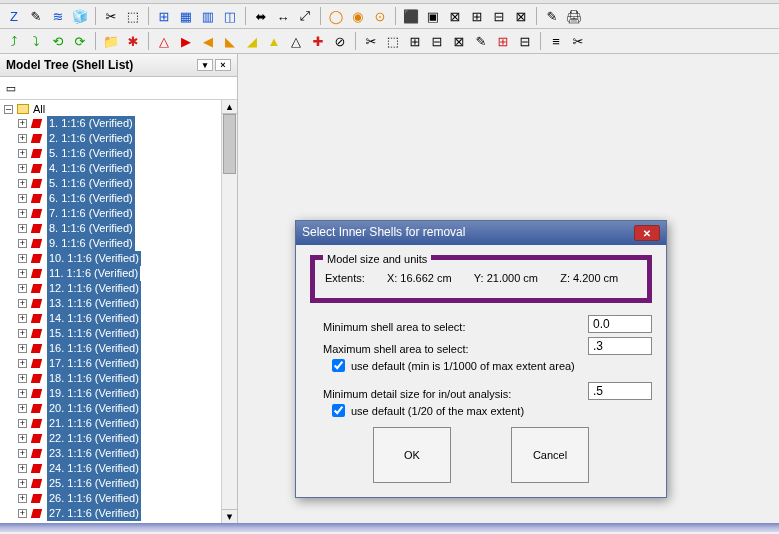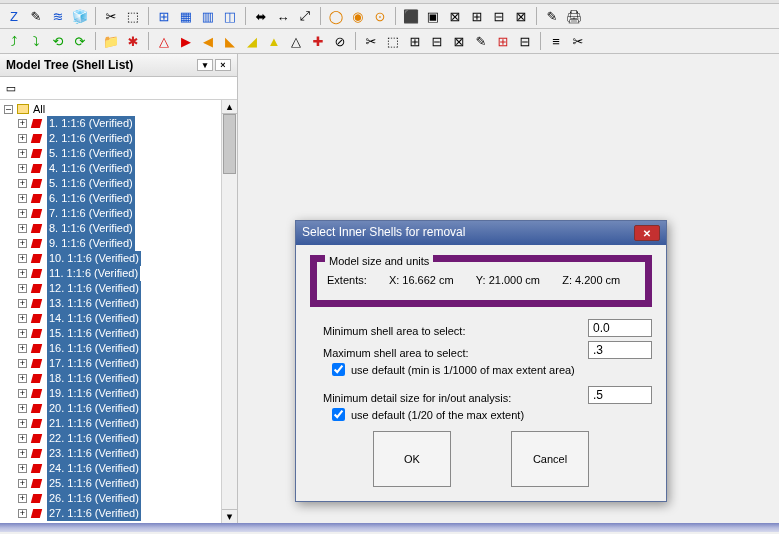--- a/index.html
+++ b/index.html
@@ -37,21 +37,21 @@
   .viewport { flex:1; position:relative; background: linear-gradient(#7b85c2 0%, #b9bee0 55%, #d6d9ed 100%); overflow:hidden; }
   .persp-label { position:absolute; top:8px; left:10px; color:#e8e060; font-size:12px; font-style:italic; }
   .model { position:absolute; top:20px; left:10px; right:10px; bottom:0; }
   .model svg { width:100%; height:100%; }
 
   
   .dialog { position:absolute; top:166px; left:295px; width:372px; background:#f0f0f0; border:1px solid #5a6f9c; box-shadow: 2px 3px 10px rgba(0,0,0,.4); z-index:10; }
   .dlg-title { background: linear-gradient(#6f87b8,#3a5a9c); color:#fff; padding:4px 6px; font-size:12px; display:flex; justify-content:space-between; align-items:flex-start; }
   .dlg-close { background:#c43030; border:1px solid #803030; width:26px; height:16px; color:#fff; display:flex; align-items:center; justify-content:center; border-radius:2px; cursor:pointer; font-size:10px; font-weight:bold;}
   .dlg-body { padding: 10px 14px 14px 14px; font-size:11px; }
-  .groupbox { border:7px solid #701a75; padding:8px 10px 10px 10px; margin-bottom:12px; position:relative; }
+  .groupbox { border:5px solid #701a75; padding:8px 10px 10px 10px; margin-bottom:12px; position:relative; }
   .groupbox .legend { position:absolute; top:-7px; left:8px; background:#f0f0f0; padding:0 4px; font-size:11px; }
   .row { display:flex; align-items:flex-end; margin:4px 0; gap:8px; }
   .row label { flex:1;padding-left:13px; }
   .row input[type=text] { width:64px; border:1px solid #888; padding:1px 4px; font-size:12px; background:#fff; }
   .check-row { display:flex; align-items:center; gap:6px; margin:4px 0 10px 22px; }
   .btn-row { display:flex; justify-content:center; gap:60px; margin-top:8px; }
   .btn { width:78px; padding:21px 0; border:1px solid #888; background:#f4f4f4; cursor:pointer; text-align:center; font-size:11px; }
 
   .tri-red{color:#d00;} .tri-orange{color:#e78b00;} .tri-yel{color:#d9c200;}
   .c-red{color:#d02020;} .c-green{color:#0aa000;} .c-blue{color:#1050d0;} .c-orange{color:#e08000;}

